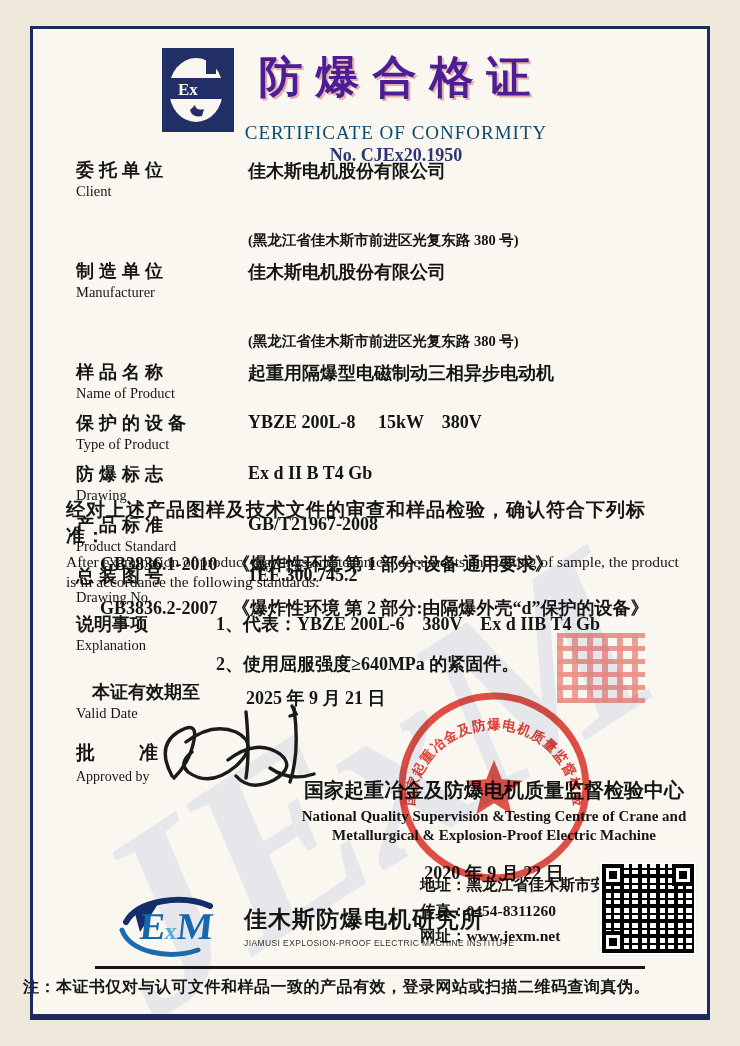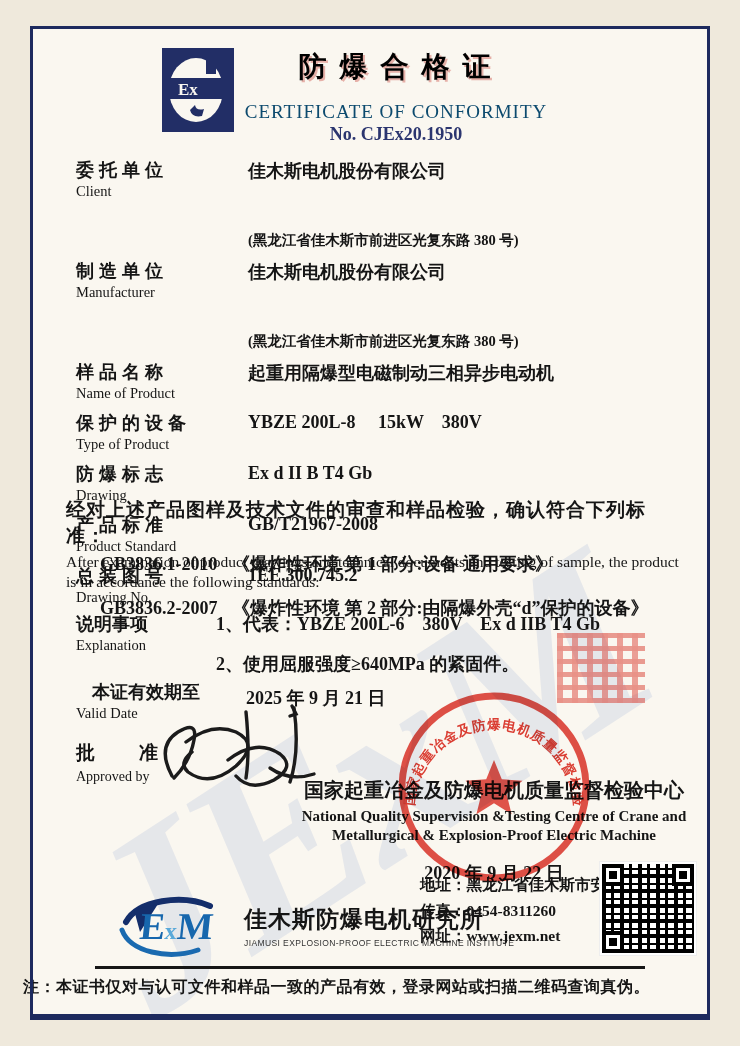--- a/index.html
+++ b/index.html
@@ -9,21 +9,21 @@
   .frame{position:absolute;left:30px;top:26px;right:30px;bottom:26px;
          border:3px solid #1d2a5e;border-bottom-width:6px;z-index:5;pointer-events:none;}
   
   .watermark{position:absolute;left:60px;top:640px;width:760px;z-index:1;
     font-family:"Liberation Serif",serif;font-weight:bold;font-style:italic;
     font-size:250px;letter-spacing:-8px;color:rgba(122,150,205,0.16);
     transform:rotate(-33deg);transform-origin:40% 50%;white-space:nowrap;}
   
   .exlogo{position:absolute;left:162px;top:48px;z-index:2;}
   .titleblock{position:absolute;left:236px;top:48px;width:320px;text-align:center;z-index:2;}
-  .title-cn{font-size:28px;font-weight:bold;letter-spacing:13px;color:#000000;
+  .title-cn{font-size:44px;font-weight:bold;letter-spacing:13px;color:#4c1d95;
     text-shadow:2px 2px 0 rgba(196,60,50,.38);white-space:nowrap;margin-left:10px;}
   .title-en{margin-top:15px;font-family:"Liberation Serif",serif;font-weight:normal;
     font-size:19px;letter-spacing:1px;color:#0c4a6e;white-space:nowrap;}
   .title-no{margin-top:1px;font-family:"Liberation Serif",serif;font-weight:bold;
     font-size:18px;color:#2b356f;}
   
   .rows{position:absolute;left:76px;top:158px;width:580px;z-index:2;}
   .row{display:flex;margin-bottom:9px;gap:32px;}
   .lbl{width:140px;flex:none;}
   .lbl .cn{font-size:18px;font-weight:bold;letter-spacing:5px;white-space:nowrap;}

